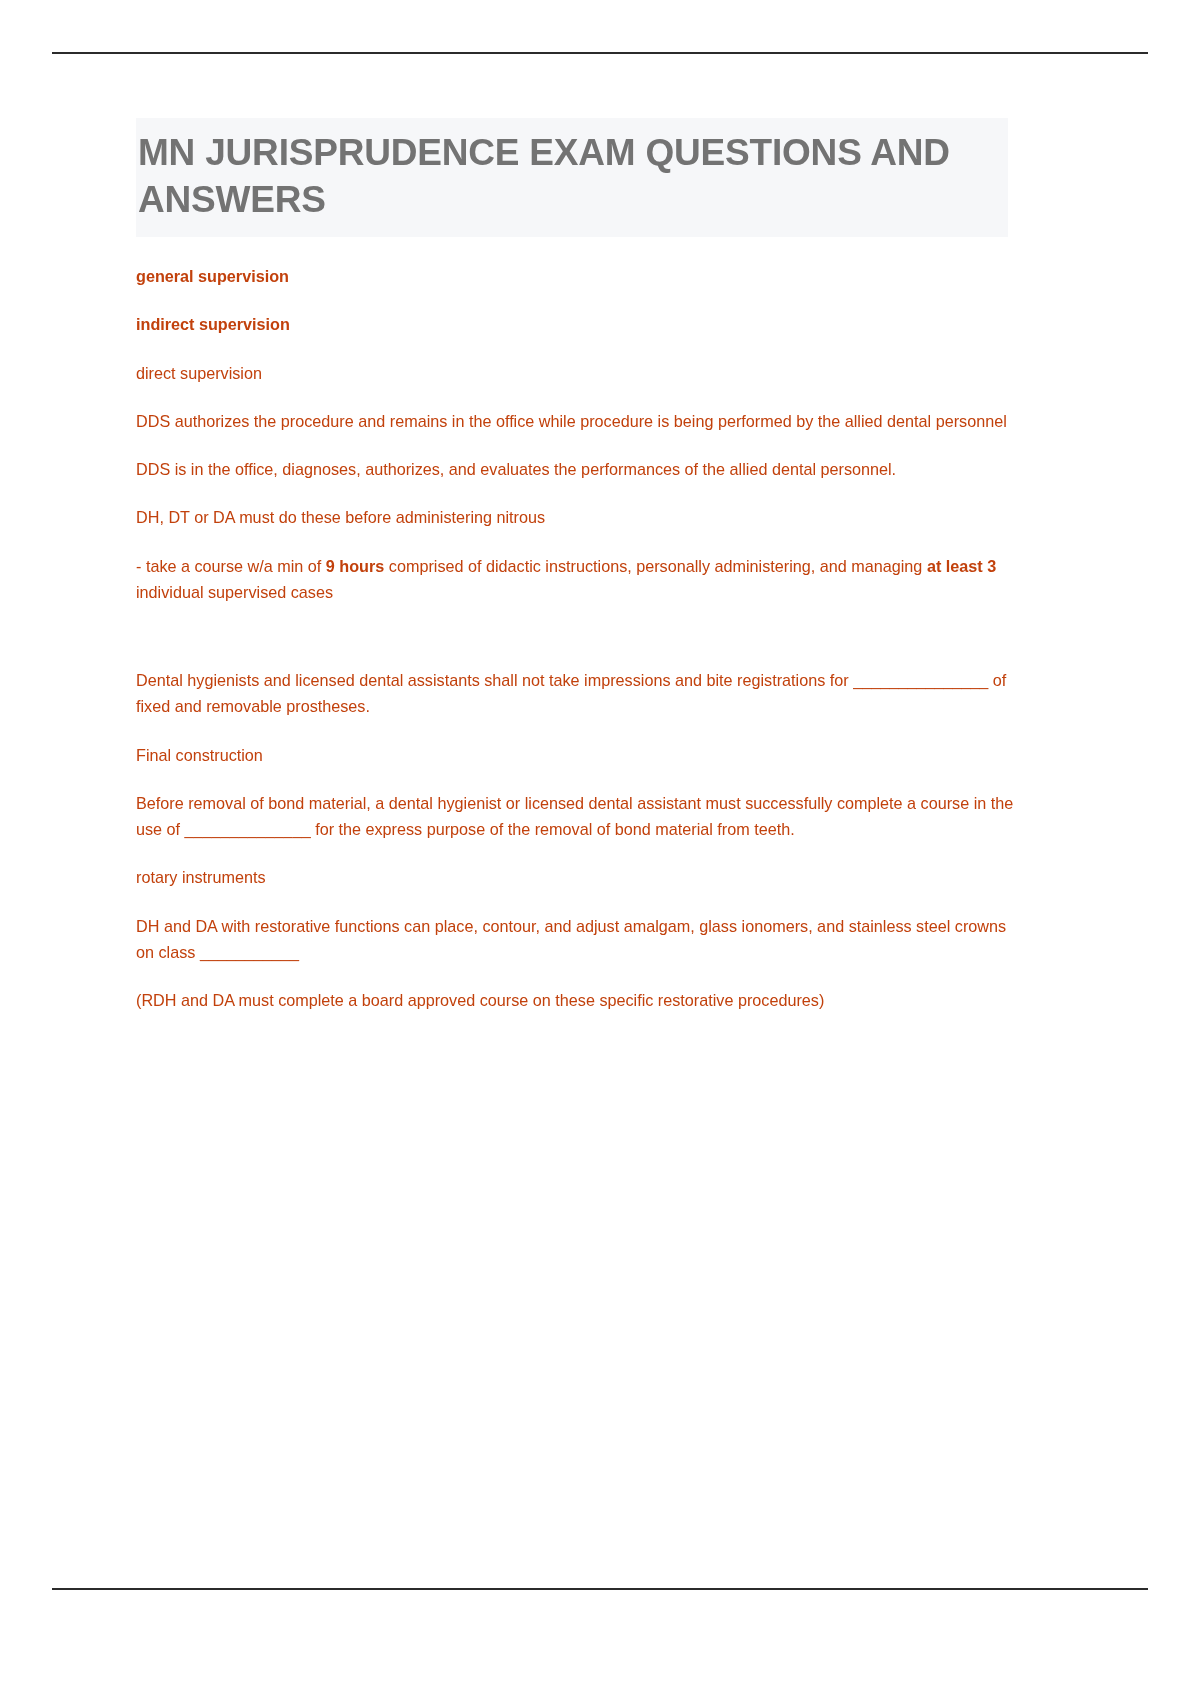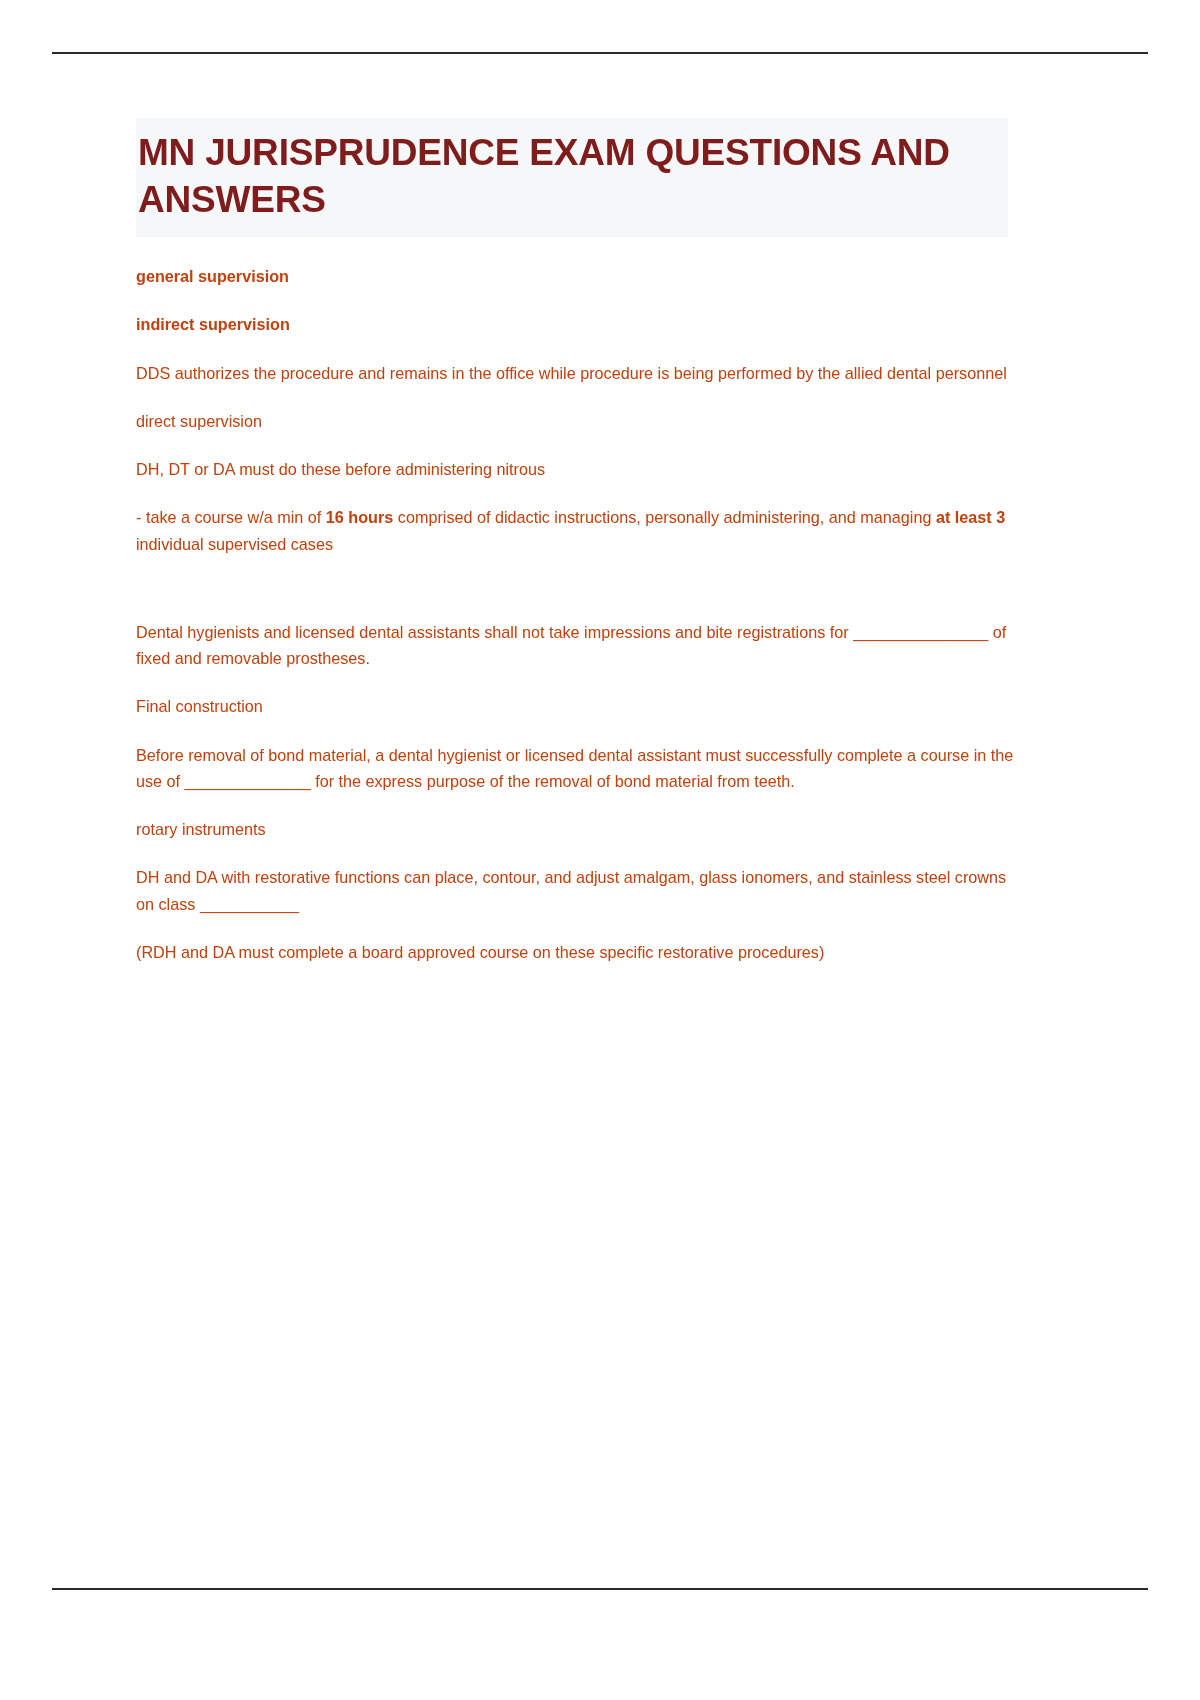--- a/index.html
+++ b/index.html
@@ -42,21 +42,21 @@
     background: #f6f7f9;
     padding: 12px 0 14px 0;
     margin: 0 0 26px 0;
     width: 872px;
   }
   .title {
     font-family: "Liberation Sans", sans-serif;
     font-size: 37px;
     line-height: 1.26;
     font-weight: bold;
-    color: #7f1d1d;
+    color: #737373;
     letter-spacing: -0.2px;
     margin: 0;
     padding: 0 2px;
   }
 
   p.block {
     margin: 0 0 22px 0;
     font-size: 16.2px;
     line-height: 1.62;
     color: #c2410c;
@@ -82,28 +82,29 @@
 
   <div class="content">
 
     <div class="title-block">
       <h1 class="title">MN JURISPRUDENCE EXAM QUESTIONS AND ANSWERS</h1>
     </div>
 
     <p class="block bold">general supervision</p>
 
     <p class="block bold">indirect supervision</p>
+    <p class="block">direct supervision</p>
+
     <p class="block">DDS authorizes the procedure and remains in the office while procedure is being performed by the allied dental personnel</p>
-
-    <p class="block">direct supervision</p>
+    <p class="block">DDS is in the office, diagnoses, authorizes, and evaluates the performances of the allied dental personnel.</p>
 
 
     <p class="block">DH, DT or DA must do these before administering nitrous</p>
 
-    <p class="block"><span>- take a course w/a min of </span><b>16 hours</b><span> comprised of didactic instructions, personally administering, and managing </span><b>at least 3</b><span> individual supervised cases</span></p>
+    <p class="block"><span>- take a course w/a min of </span><b>9 hours</b><span> comprised of didactic instructions, personally administering, and managing </span><b>at least 3</b><span> individual supervised cases</span></p>
 
 
     <div class="gap"></div>
 
     <p class="block">Dental hygienists and licensed dental assistants shall not take impressions and bite registrations for _______________ of fixed and removable prostheses.</p>
     <p class="block">Final construction</p>
 
     <p class="block">Before removal of bond material, a dental hygienist or licensed dental assistant must successfully complete a course in the use of ______________ for the express purpose of the removal of bond material from teeth.</p>
     <p class="block">rotary instruments</p>
 

